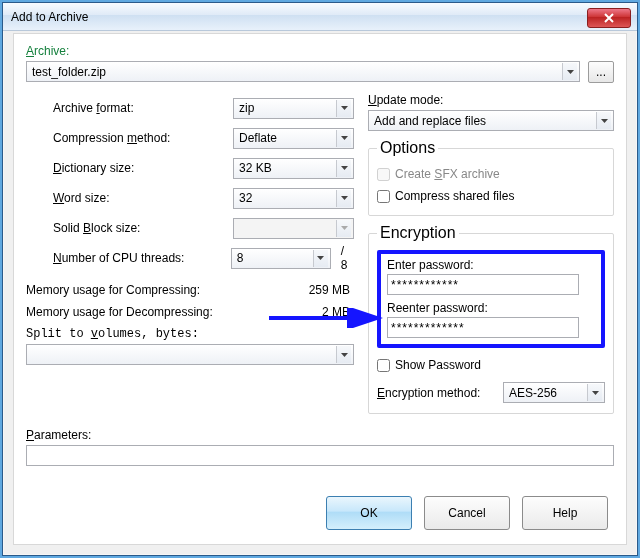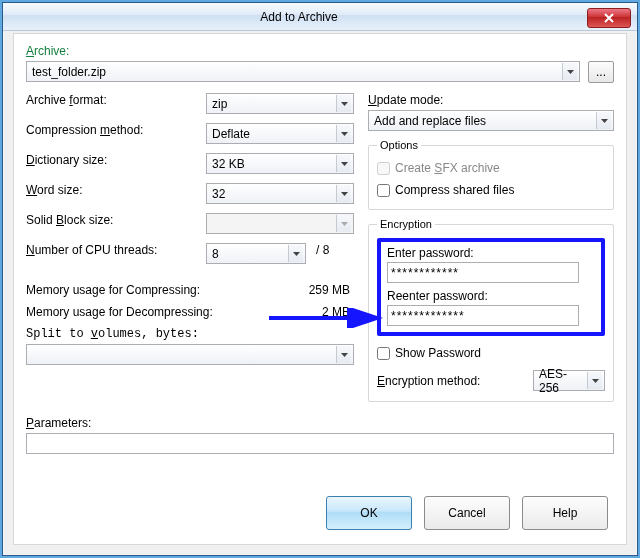--- a/index.html
+++ b/index.html
@@ -24,21 +24,20 @@
     height: 28px;
     background: linear-gradient(#f7fbff, #dfeaf7 45%, #cfe0f2 46%, #e8f1fb);
     border-bottom: 1px solid #b8c8da;
     display: flex; align-items: center;
     padding: 0 0 0 8px;
   }
   .titlebar .title {
     flex: 1;
     color: #000;
     font-size: 12px;
-    text-align: center;
   }
   .close-btn {
     width: 44px; height: 20px;
     margin: 3px 6px 0 0;
     background: linear-gradient(#e78, #c33 45%, #b22 46%, #d55);
     border: 1px solid #8a1f1f;
     border-radius: 3px;
     display:flex; align-items:center; justify-content:center;
     color:#fff;
   }
@@ -78,33 +77,33 @@
   .browse-btn {
     width:26px; height:22px;
     border:1px solid #9c9c9c;
     background:linear-gradient(#fdfdfd,#e7e7e7);
     border-radius:2px;
     display:flex; align-items:center; justify-content:center;
   }
   .columns { display:flex; gap:14px; }
   .col-left { width: 328px; }
   .col-right { flex:1; }
-  .field-row { display:flex; align-items:flex-start; height:30px; }
+  .field-row { display:flex; align-items:center; height:30px;margin-left:27px; }
   .field-row .flabel { width:180px; }
   .field-row .combo { flex:1; }
   .mem-row { display:flex; height:22px; align-items:center;}
   .mem-row .mlabel { flex:1; }
   .mem-row .mval { width:60px; text-align:right; padding-right:4px;}
   fieldset {
     border:1px solid #d7d7d7;
     border-radius:2px;
     margin:0 0 8px 0;
     padding:6px 8px 8px 8px;
   }
-  legend { padding:0 3px; color:#000; font-size:11px;}
+  legend { padding:0 3px; color:#000; font-size:16px;}
   .chk-row { display:flex; align-items:center; gap:5px; height:22px;}
   .chk-row input[type=checkbox]{ width:13px; height:13px; margin:0;}
   .chk-row.disabled { color:#888; }
   .encryption-box {
     border: 4px solid #1515ff;
     border-radius:2px;
     padding: 4px 22px 6px 6px;
     margin-top:2px;
     background:#fff;
   }
@@ -311,21 +310,21 @@
             <input class="enc-input" type="text" value="*************" style="">
           </div>
 
           <div class="chk-row" style="margin-top:6px;">
             <input type="checkbox" style="">
             <span>Show Password</span>
           </div>
 
           <div class="row" style="margin-top:6px; gap:17px;">
             <div style="flex:1"><span class="underline-a">E</span>ncryption method:</div>
-            <div class="combo" style="width:72px">
+            <div class="combo" style="width:102px">
               <span>AES-256</span>
               <div class="arrow">
                   <svg viewBox="0 0 7 4">
                     <path d="M0 0 L3.5 4 L7 0 Z"></path>
                   </svg>
                 </div>
             </div>
           </div>
         </fieldset>
       </div>

